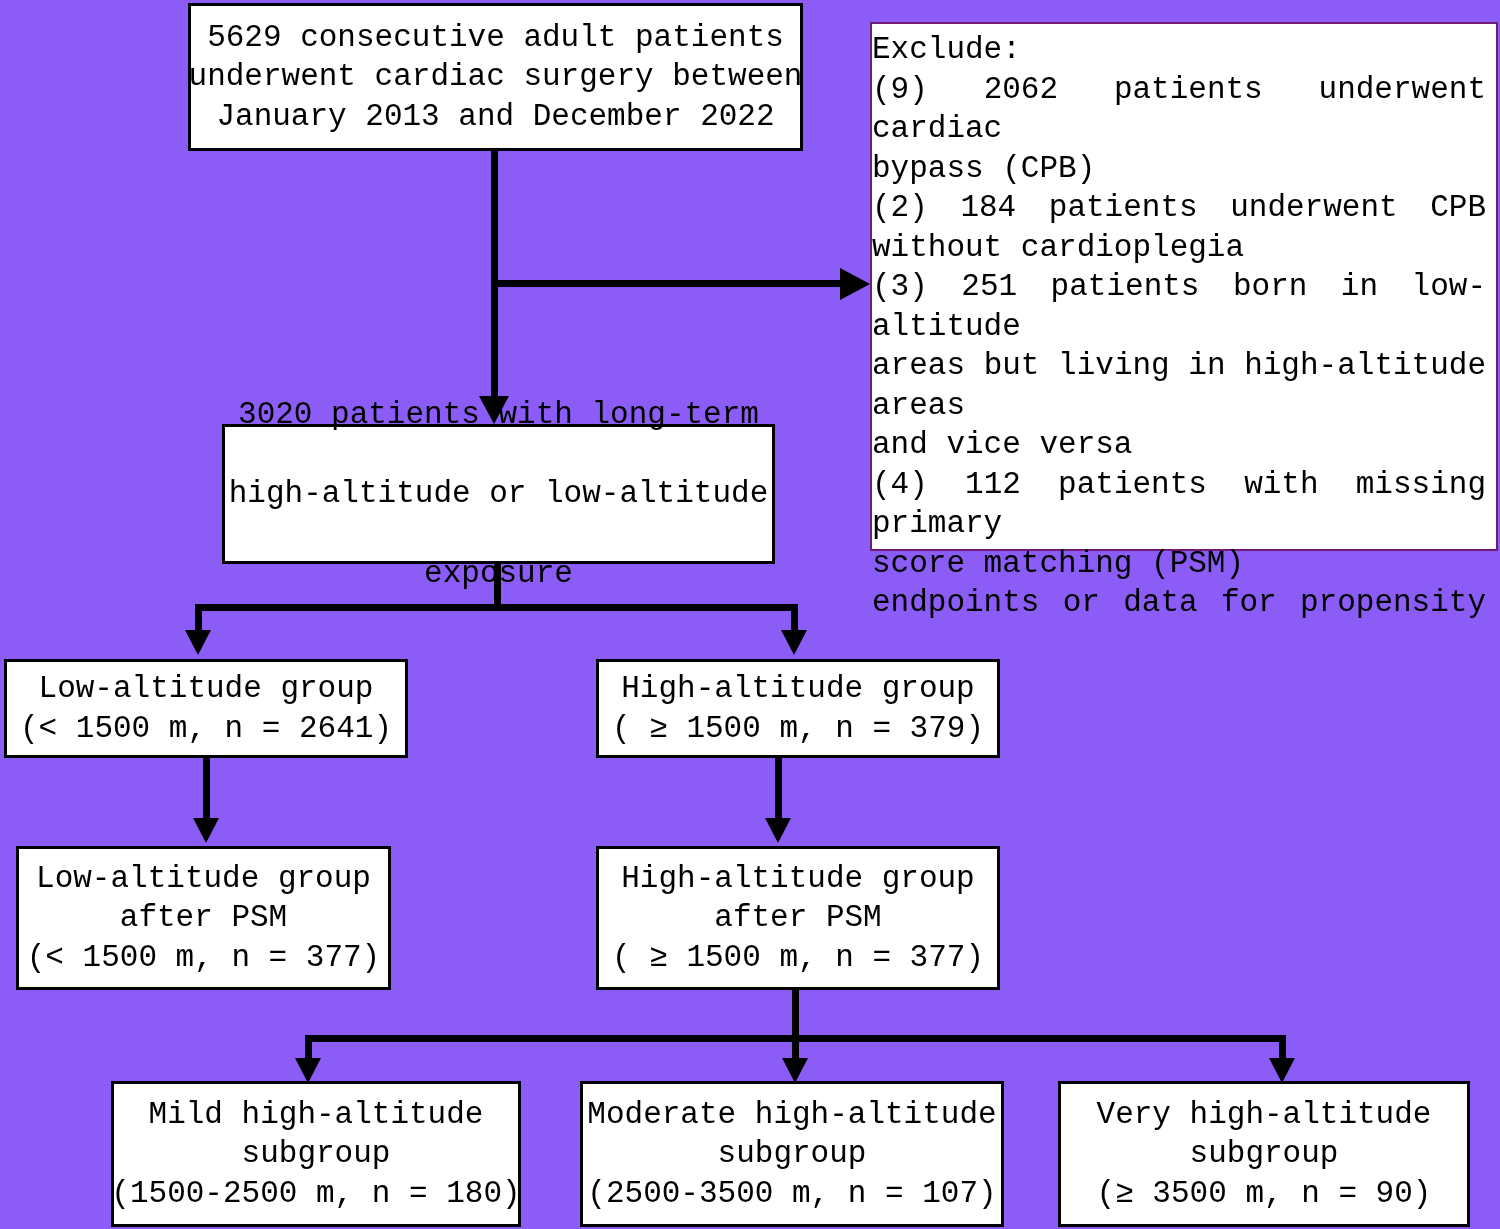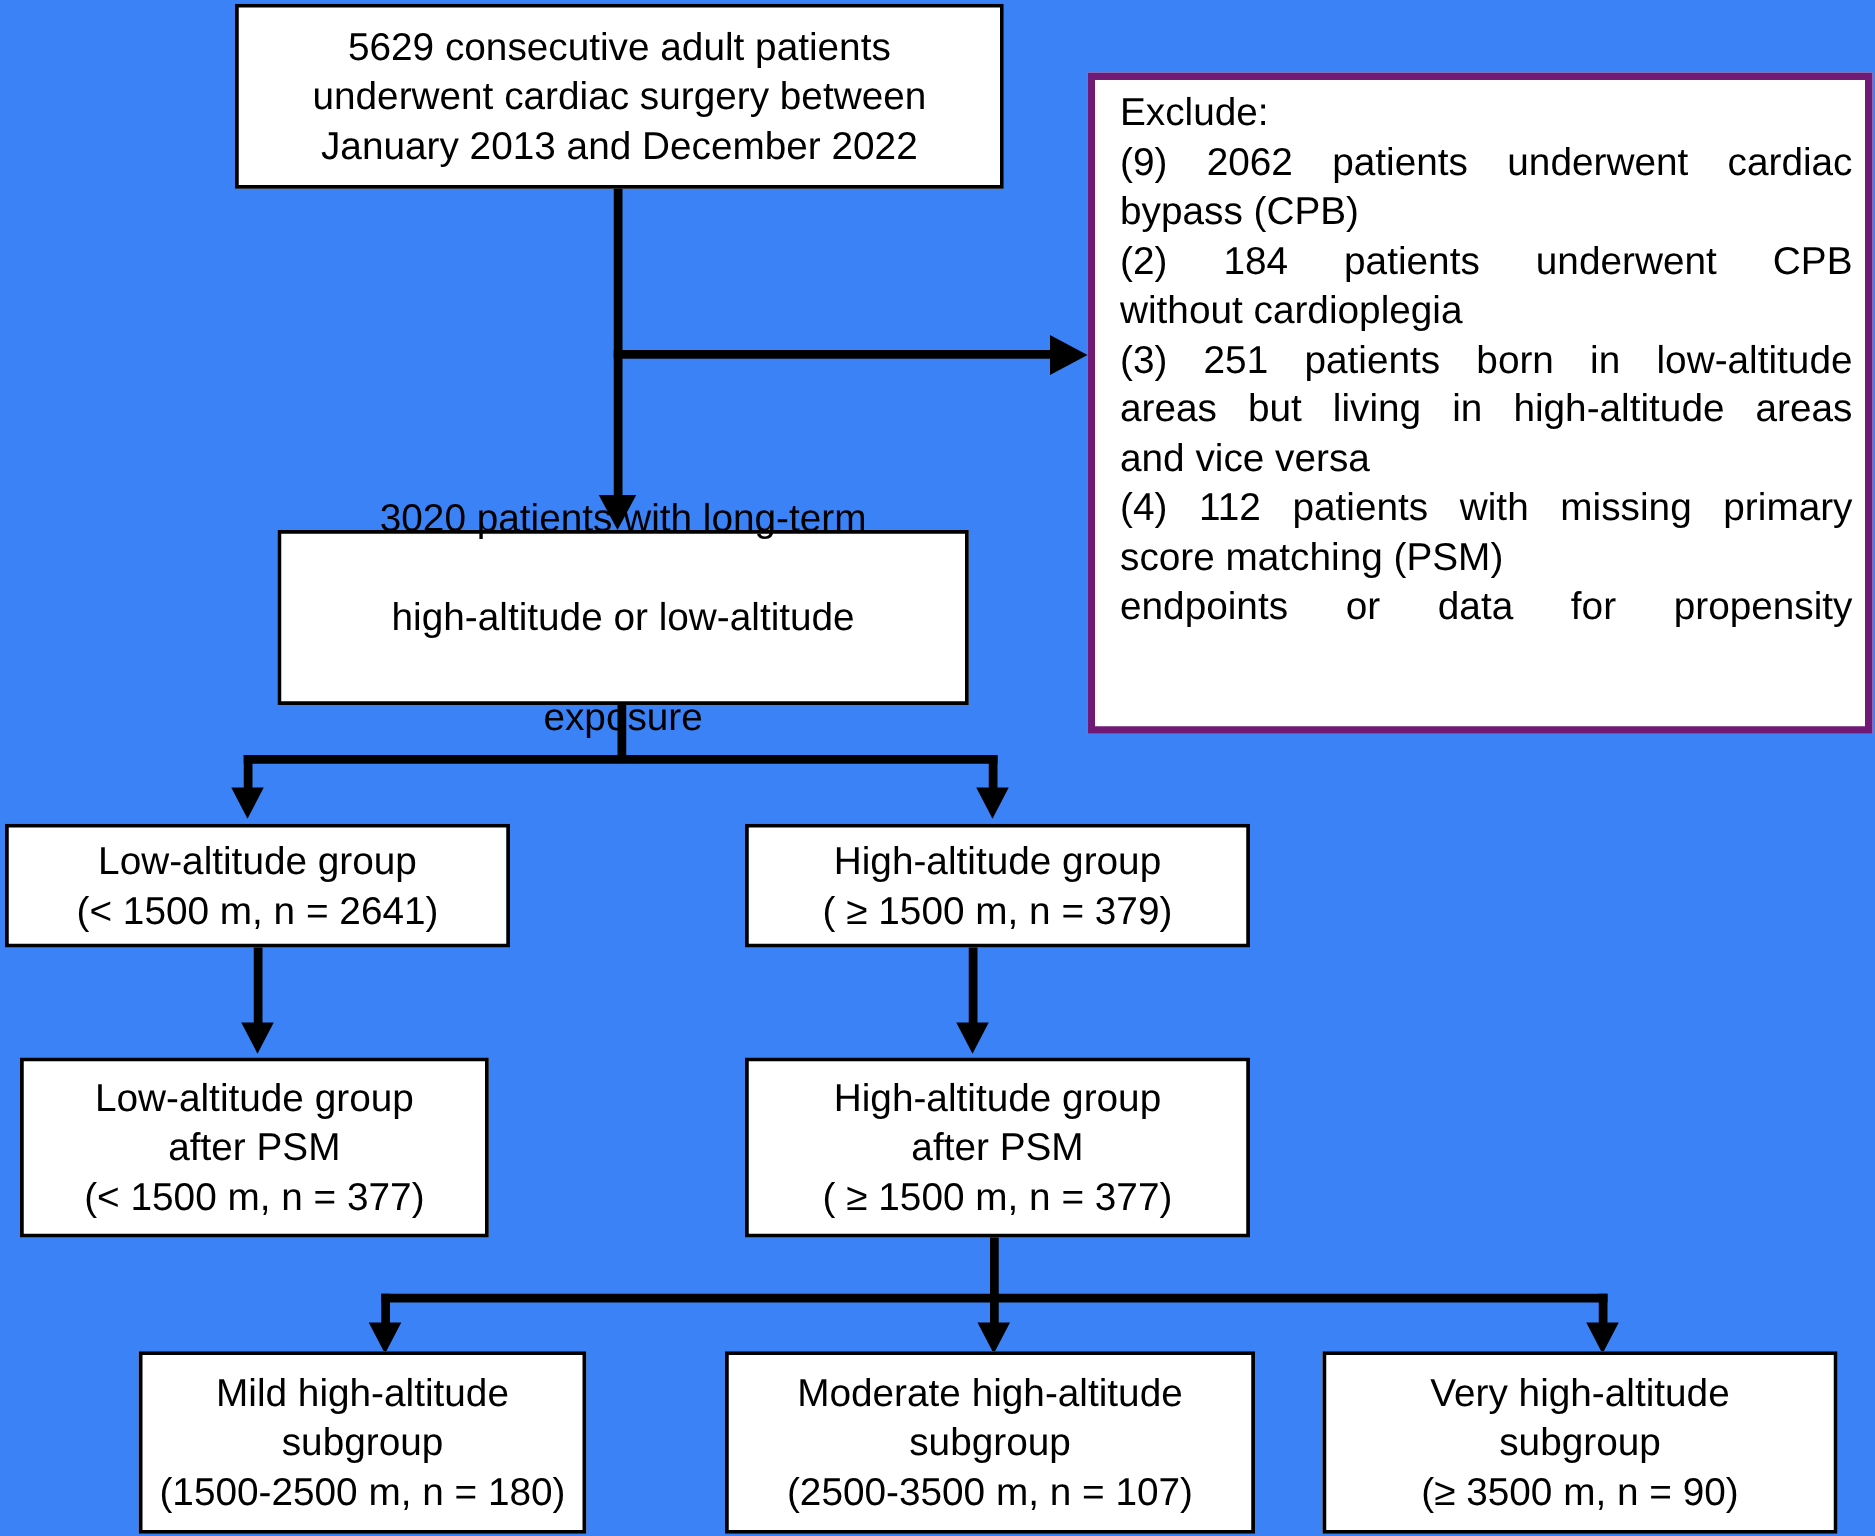--- a/index.html
+++ b/index.html
@@ -4,22 +4,22 @@
 <style>
   html, body {
     margin: 0;
     padding: 0;
     background: #ffffff;
   }
   #canvas {
     position: relative;
     width: 1500px;
     height: 1229px;
-    background: #3b82f6;
-    font-family: Liberation Sans, sans-serif;
+    background: #8b5cf6;
+    font-family: Liberation Mono, monospace;
     color: #000000;
     overflow: hidden;
   }
   .node {
     position: absolute;
     box-sizing: border-box;
     border: 3px solid #000000;
     background: #ffffff;
     display: flex;
     flex-direction: column;
@@ -28,28 +28,27 @@
     text-align: center;
     font-size: 31px;
     line-height: 1.26;
     padding: 4px 8px;
   }
   .node .ln { display: block; white-space: nowrap; }
   
   .excl {
     position: absolute;
     box-sizing: border-box;
-    border: 6px solid #701a75;
+    border: 2px solid #701a75;
     background: #ffffff;
     display: block;
     text-align: justify;
     font-size: 31px;
     line-height: 1.275;
-    padding: 6px 10px 6px 20px;
-    margin-top: 36px;
+    padding: 6px 10px 6px 0;
   }
   .excl .pline {
     display: block;
     text-align: justify;
     text-align-last: left;
   }
   .excl .pline.just { text-align-last: justify; }
   
   .vline, .hline {
     position: absolute;
@@ -153,21 +152,21 @@
 
   <div class="vline" style="left:305px; top:1035px; width:7px; height:35px;"></div>
   <div class="arrow-down sm" style="left:295px; top:1058px;"></div>
 
   <div class="vline" style="left:792px; top:1035px; width:7px; height:35px;"></div>
   <div class="arrow-down sm" style="left:782px; top:1058px;"></div>
 
   <div class="vline" style="left:1279px; top:1035px; width:7px; height:35px;"></div>
   <div class="arrow-down sm" style="left:1269px; top:1058px;"></div>
 
-  <div class="node" style="left:111px; top:1081px; width:358px; height:146px;">
+  <div class="node" style="left:111px; top:1081px; width:410px; height:146px;">
     <span class="ln">Mild high-altitude</span>
     <span class="ln">subgroup</span>
     <span class="ln">(1500-2500 m, n = 180)</span>
   </div>
 
   <div class="node" style="left:580px; top:1081px; width:424px; height:146px;">
     <span class="ln">Moderate high-altitude</span>
     <span class="ln">subgroup</span>
     <span class="ln">(2500-3500 m, n = 107)</span>
   </div>

